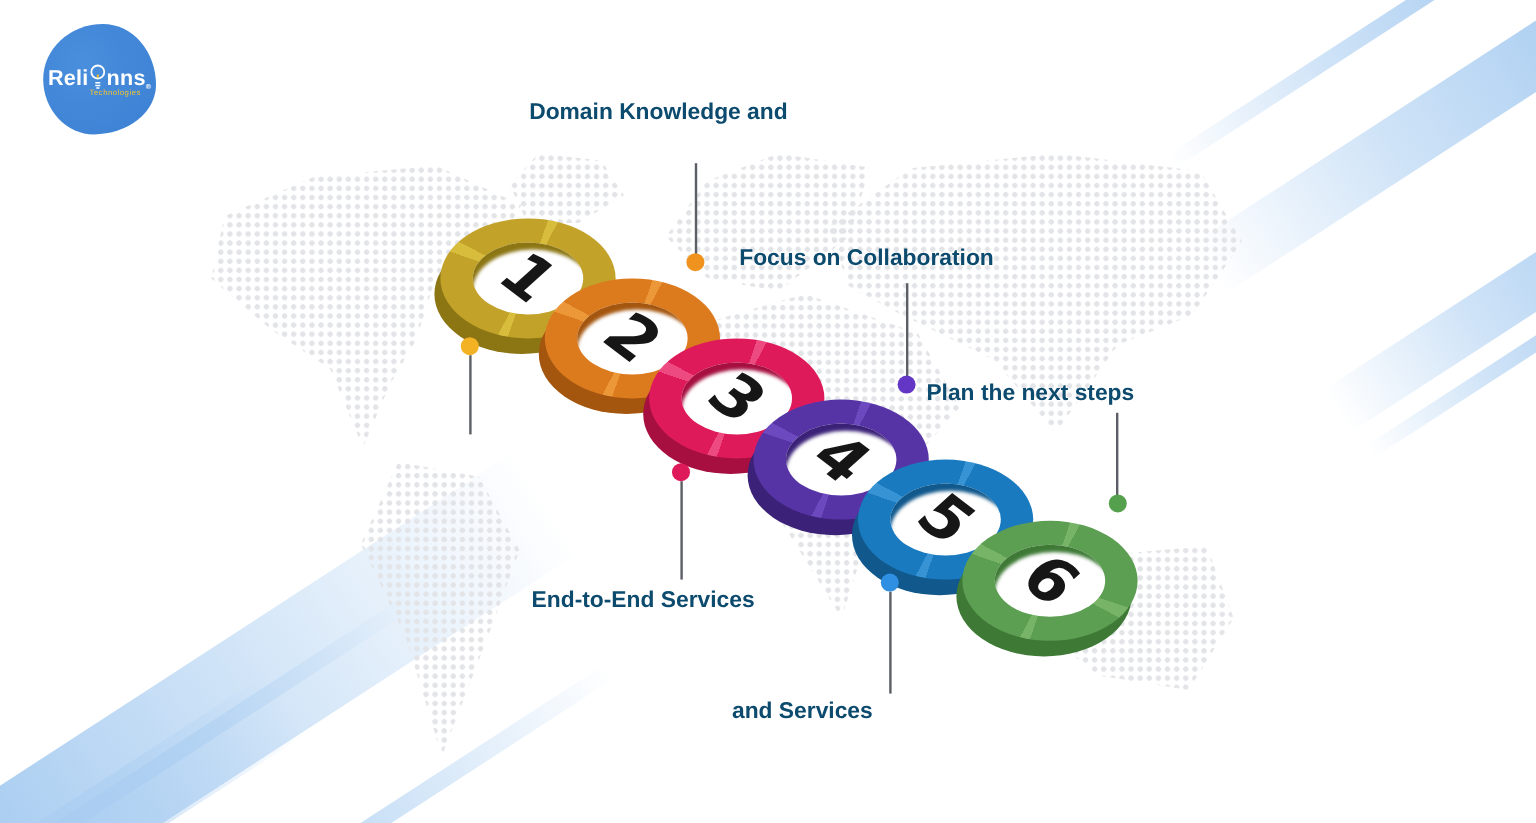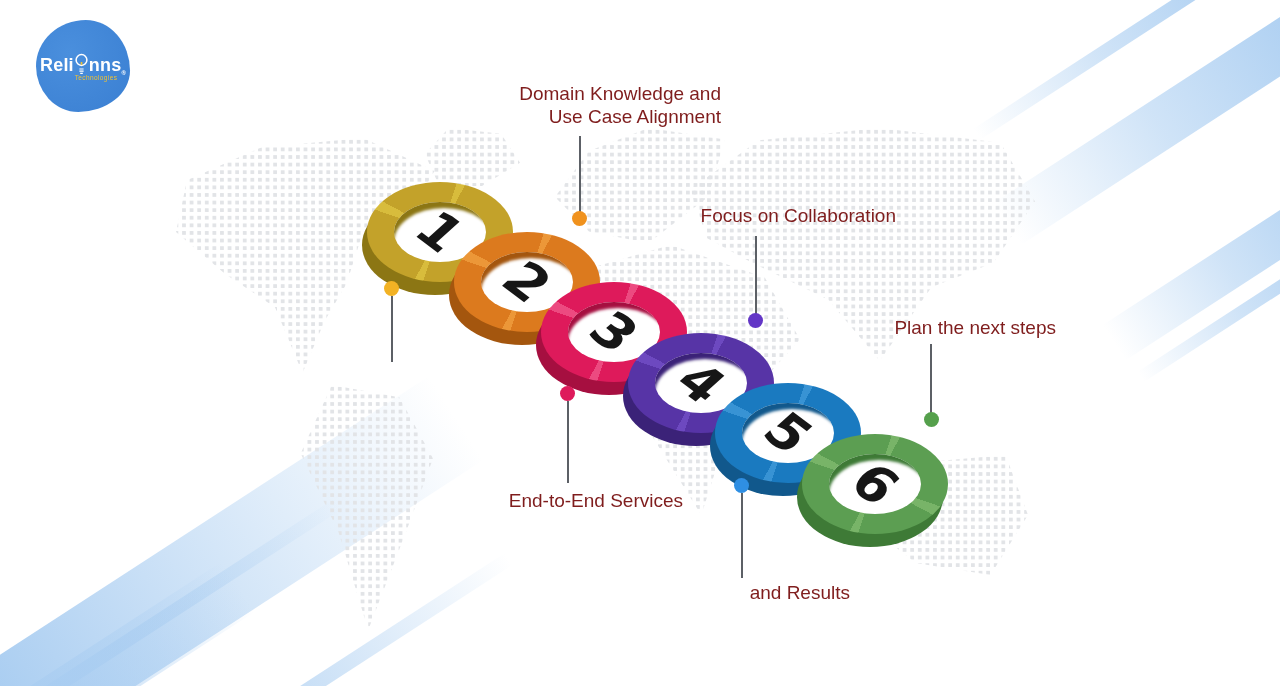--- a/index.html
+++ b/index.html
@@ -55,28 +55,28 @@
   .pos1{left:367px;top:182px;z-index:11;}
   .pos2{left:454px;top:232px;z-index:12;}
   .pos3{left:541px;top:282px;z-index:13;}
   .pos4{left:628px;top:333px;z-index:14;}
   .pos5{left:715px;top:383px;z-index:15;}
   .pos6{left:802px;top:434px;z-index:16;}
 
   
   .conn-line{position:absolute;width:2px;background:#5C6066;z-index:20;}
   .conn-dot{position:absolute;width:15px;height:15px;border-radius:50%;background:var(--dot);z-index:21;}
-  .conn-label{position:absolute;z-index:22;text-align:right;font-weight:400;font-size:19px;line-height:23px;color:#7f1d1d;}
+  .conn-label{position:absolute;z-index:22;text-align:left;font-weight:700;font-size:19px;line-height:23px;color:#0c4a6e;}
   .conn-label span{display:block;}
   .ln-1{left:391px;top:296px;height:66px;}  .dt-1{left:384px;top:281px;}  .lb-1{left:249px;top:366px;width:280px;}
   .ln-2{left:579px;top:136px;height:78px;}  .dt-2{left:572px;top:211px;}  .lb-2{left:441px;top:82px;width:280px;}
   .ln-3{left:567px;top:401px;height:82px;}  .dt-3{left:560px;top:386px;}  .lb-3{left:443px;top:489px;width:240px;}
   .ln-4{left:755px;top:236px;height:80px;}  .dt-4{left:748px;top:313px;}  .lb-4{left:616px;top:184px;width:280px;margin-top:20px;}
   .ln-5{left:741px;top:493px;height:85px;}  .dt-5{left:734px;top:478px;}  .lb-5{left:610px;top:581px;width:240px;}
-  .ln-6{left:930px;top:344px;height:70px;}  .dt-6{left:924px;top:412px;}  .lb-6{left:816px;top:316px;width:240px;}
+  .ln-6{left:930px;top:344px;height:70px;}  .dt-6{left:924px;top:412px;}  .lb-6{left:772px;top:316px;width:240px;}
 </style>
 </head>
 <body>
 
 <div id="canvas">
 
   <div class="stripe to-corner-tr st-t1"></div>
   <div class="stripe to-corner-tr st-t2"></div>
   <div class="stripe to-corner-tr st-t3"></div>
   <div class="stripe to-corner-tr st-t4"></div>
@@ -144,40 +144,39 @@
     <div class="ring-num">6</div>
   </div>
 
   <div class="conn-line ln-1" style="--top: #C3A22A; --light: #D8BC3C; --dark: #8C7614; --dot: #F2B224;"></div>
   <div class="conn-dot dt-1" style="--top: #C3A22A; --light: #D8BC3C; --dark: #8C7614; --dot: #F2B224;"></div>
 
   <div class="conn-line ln-2" style="--top: #DC7A1E; --light: #EC9738; --dark: #A4560E; --dot: #F0921E;"></div>
   <div class="conn-dot dt-2" style="--top: #DC7A1E; --light: #EC9738; --dark: #A4560E; --dot: #F0921E;"></div>
   <div class="conn-label lb-2">
     <span>Domain Knowledge and</span>
-    <span>Use Case Alignment</span>
   </div>
 
   <div class="conn-line ln-3" style="--top: #DE1A5B; --light: #EC4A80; --dark: #A60F40; --dot: #DE1A5B;"></div>
   <div class="conn-dot dt-3" style="--top: #DE1A5B; --light: #EC4A80; --dark: #A60F40; --dot: #DE1A5B;"></div>
   <div class="conn-label lb-3">
     <span>End-to-End Services</span>
     <span></span>
   </div>
 
   <div class="conn-line ln-4" style="--top: #5734A6; --light: #6D49C0; --dark: #3B2278; --dot: #6336C6;"></div>
   <div class="conn-dot dt-4" style="--top: #5734A6; --light: #6D49C0; --dark: #3B2278; --dot: #6336C6;"></div>
   <div class="conn-label lb-4">
     <span>Focus on Collaboration</span>
   </div>
 
   <div class="conn-line ln-5" style="--top: #1A7AC0; --light: #3893D4; --dark: #11588C; --dot: #2F8FE3;"></div>
   <div class="conn-dot dt-5" style="--top: #1A7AC0; --light: #3893D4; --dark: #11588C; --dot: #2F8FE3;"></div>
   <div class="conn-label lb-5">
-    <span>and Results</span>
+    <span>and Services</span>
   </div>
 
   <div class="conn-line ln-6" style="--top: #5C9E52; --light: #78B468; --dark: #3E7A36; --dot: #55A04C;"></div>
   <div class="conn-dot dt-6" style="--top: #5C9E52; --light: #78B468; --dark: #3E7A36; --dot: #55A04C;"></div>
   <div class="conn-label lb-6">
     <span>Plan the next steps</span>
     <span></span>
   </div>
 
 </div>

